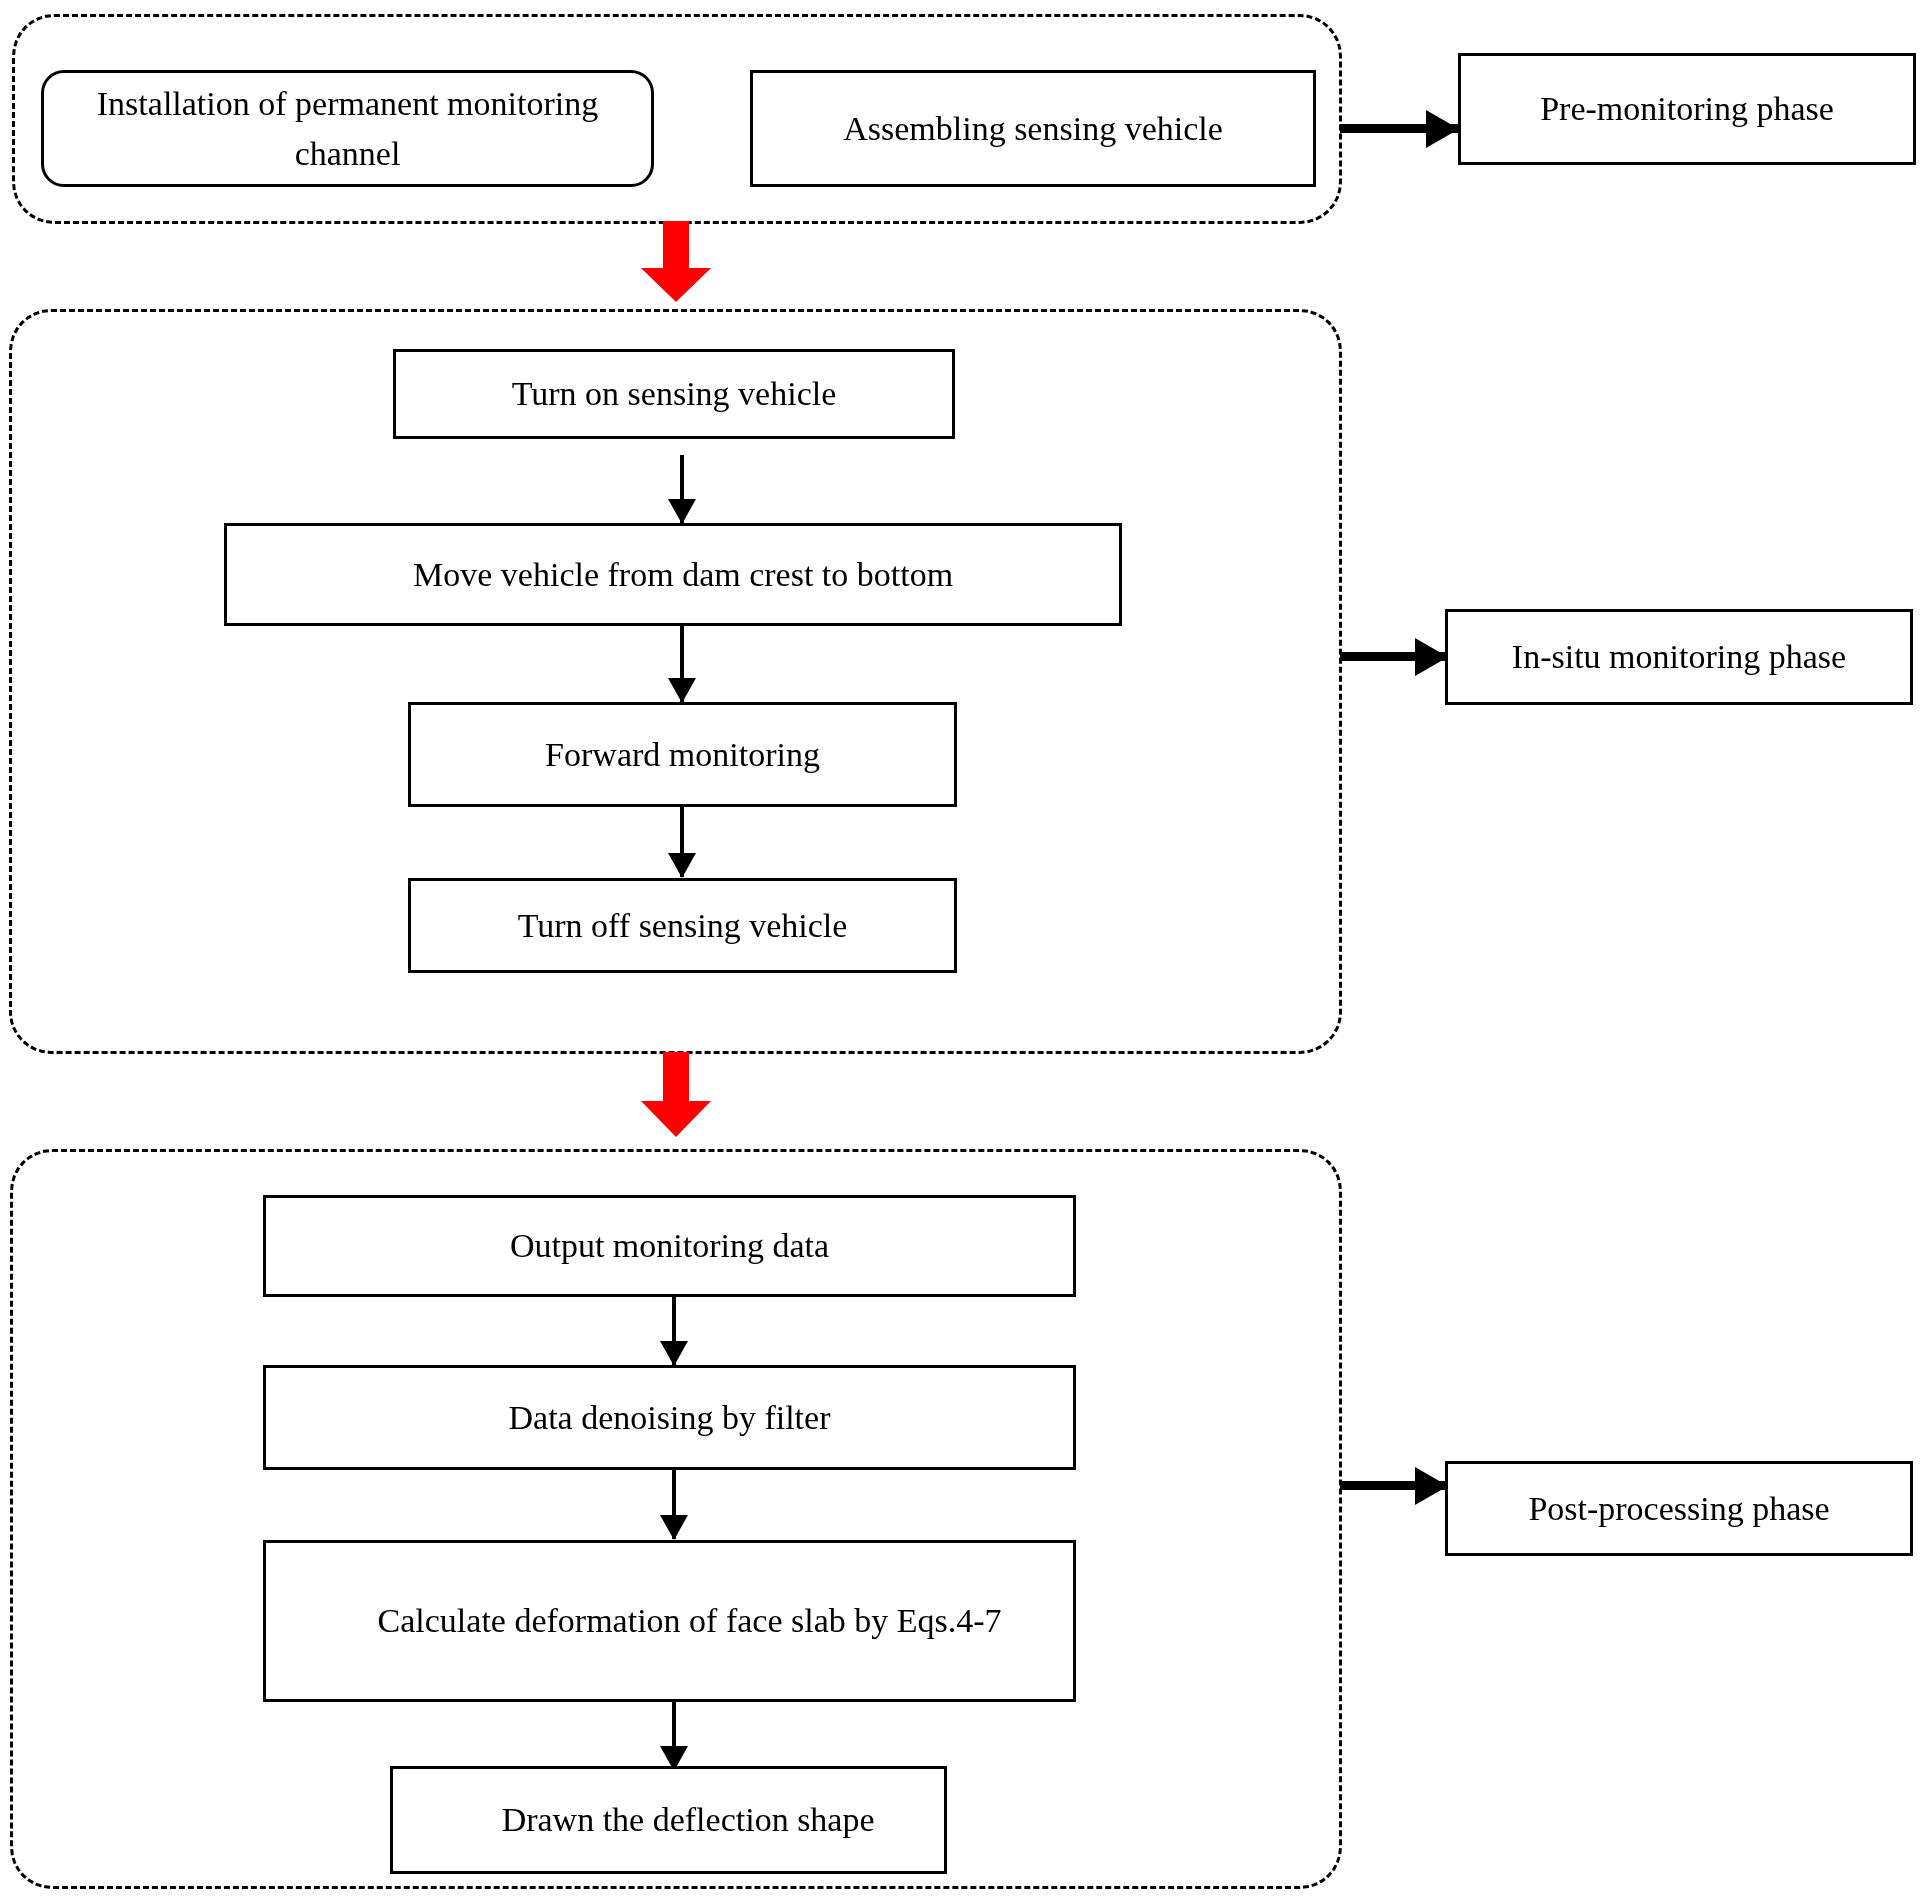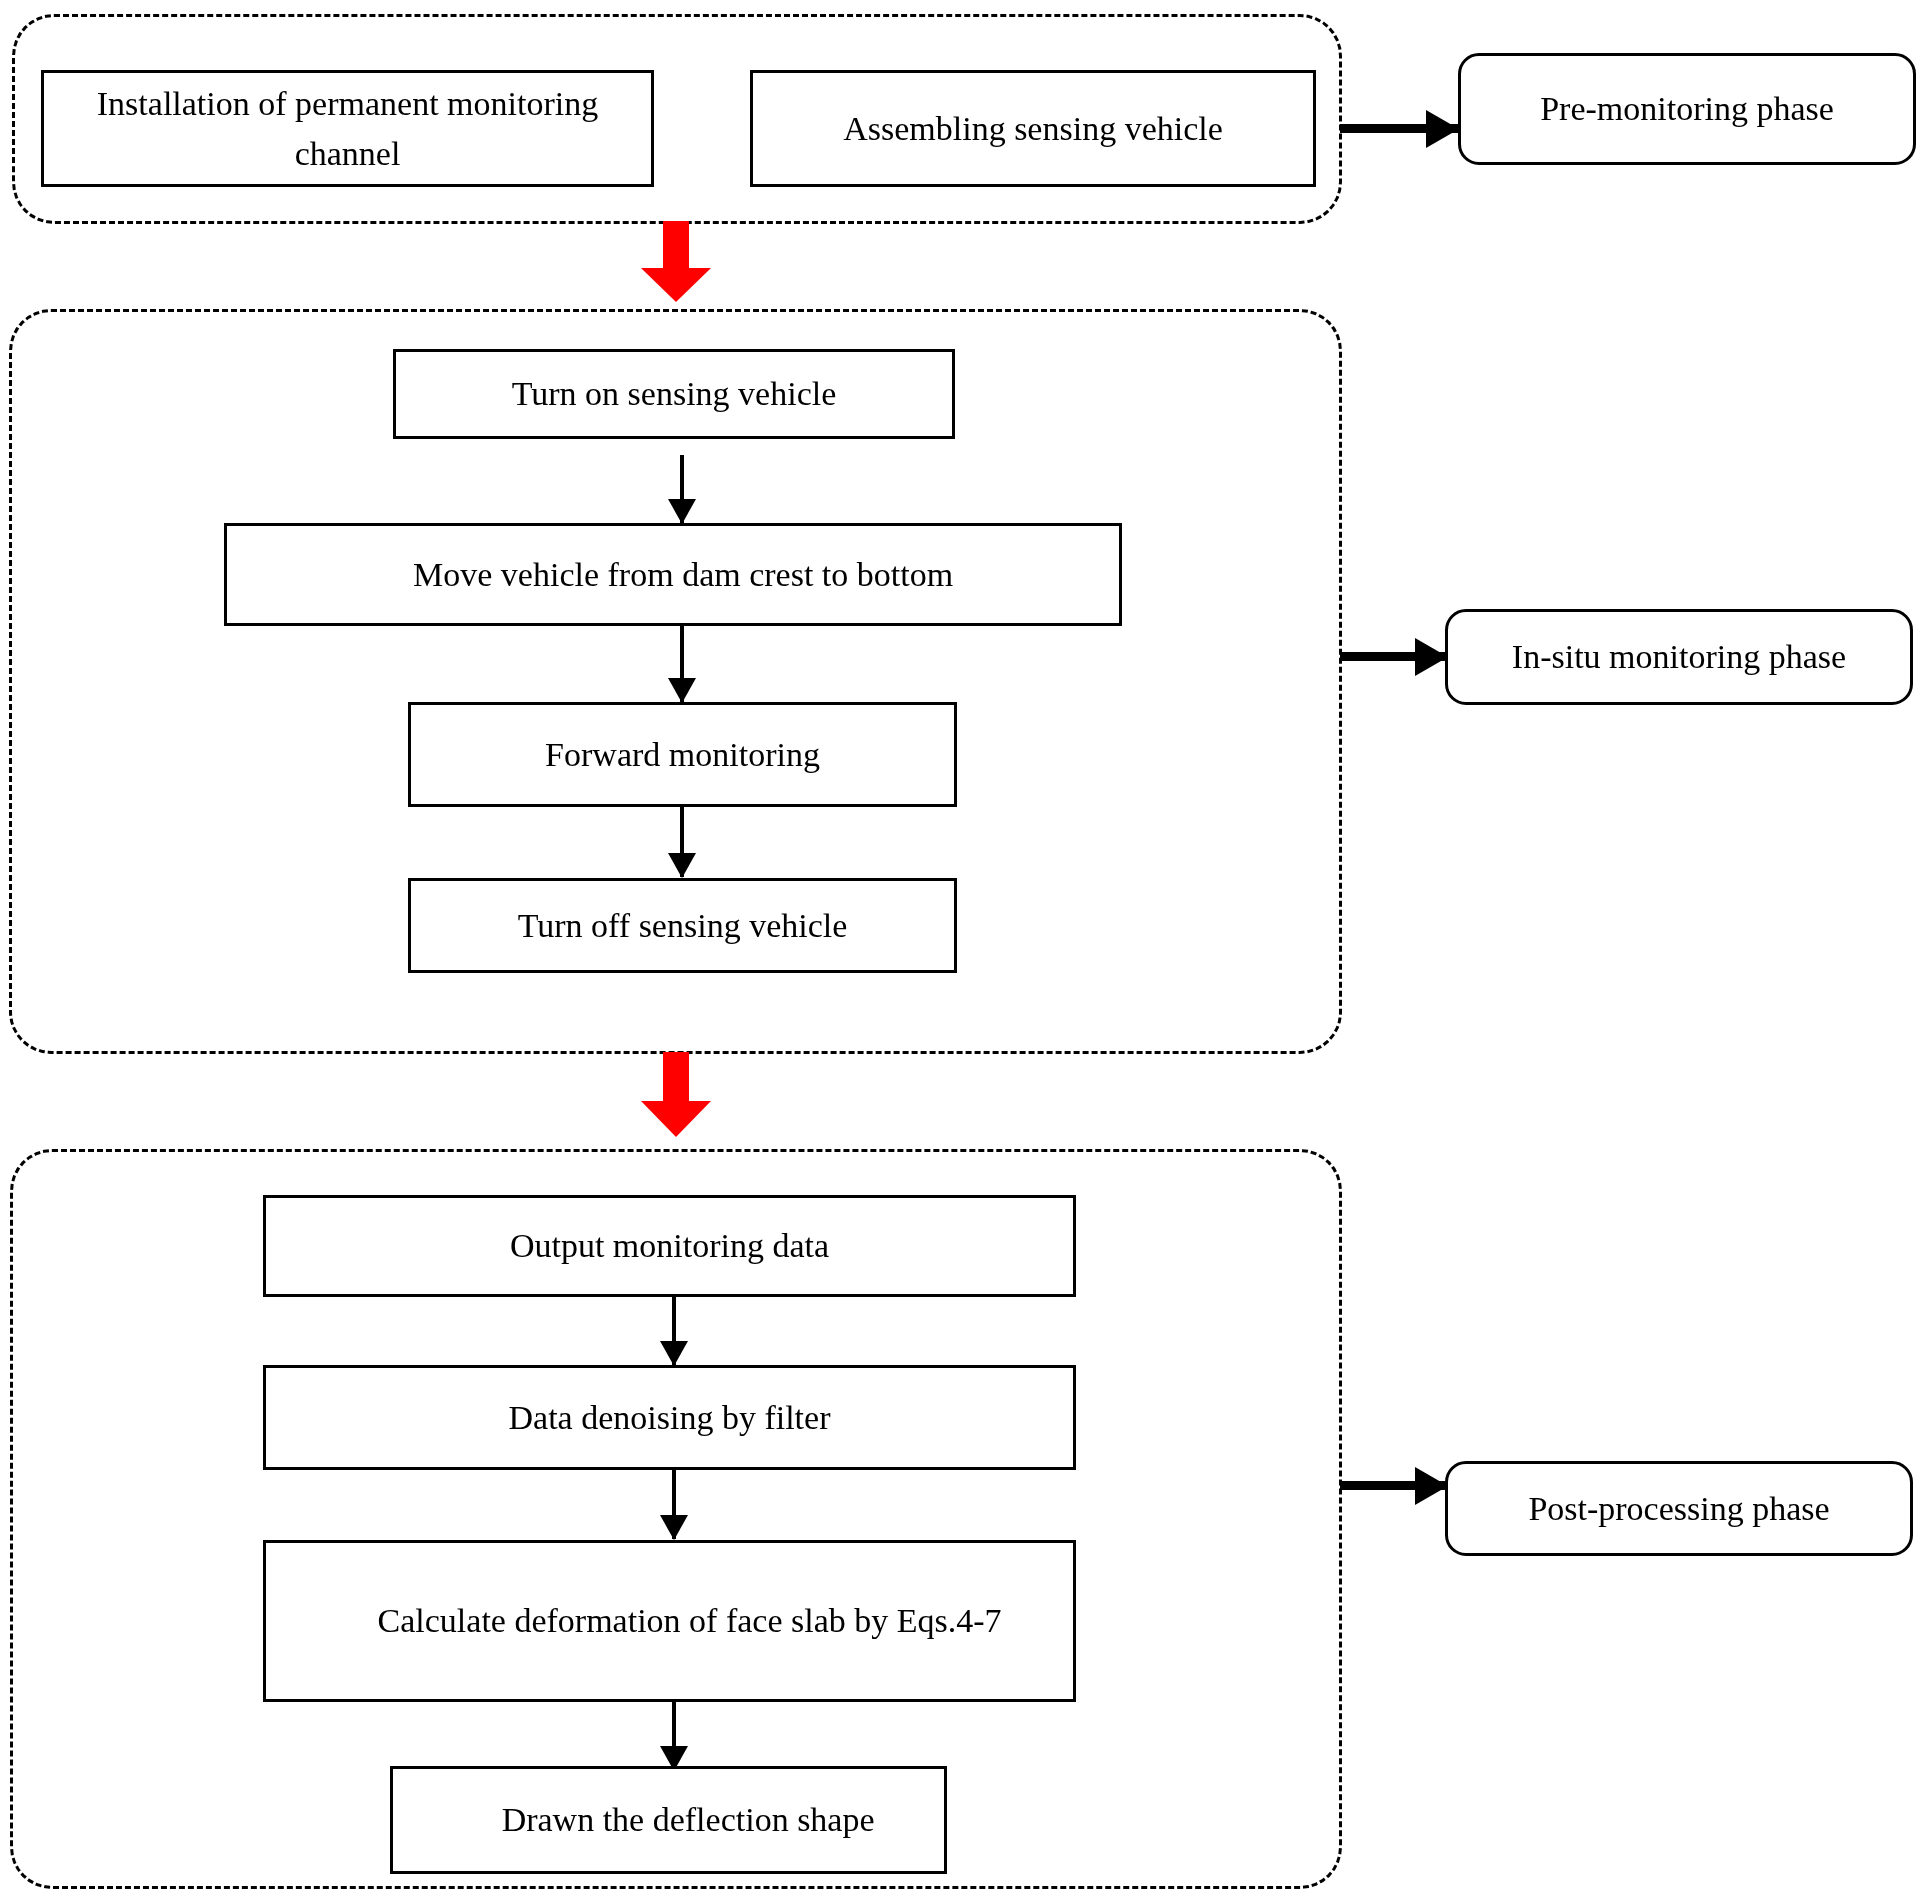--- a/index.html
+++ b/index.html
@@ -22,21 +22,21 @@
     border:3.9px solid #000;
     background:#ffffff;
     display:flex;
     align-items:center;
     justify-content:center;
     text-align:center;
     line-height:1.45;
     font-size:34px;
     padding:3.3px 7.8px;
   }
-  .node.phase-label{font-size:34px;border-radius:21px;}
+  .node.phase-label{font-size:34px;}
 
   
   .v-conn{position:absolute;}
   .v-conn .shaft{
     position:absolute;left:50%;top:0;
     width:3.9px;margin-left:-1.9px;height:100%;
     background:#000;
   }
   .v-conn .head{
     position:absolute;left:50%;bottom:-1.1px;
@@ -75,21 +75,21 @@
     width:0;height:0;
     border-left:35px solid transparent;
     border-right:35px solid transparent;
   }
 </style>
 </head>
 <body>
 
 <div class="phase-group" style="left:12.2px;top:14px;width:1330px;height:210px;"></div>
 
-<div class="node" style="left:41px;top:70px;width:613px;height:117px;">Installation of  permanent monitoring channel</div>
+<div class="node" style="left:41px;top:70px;width:613px;height:117px;border-radius:23px;">Installation of  permanent monitoring channel</div>
 
 <div class="node" style="left:750px;top:70px;width:566px;height:117px;">Assembling sensing vehicle</div>
 
 <div class="h-conn" style="left:1340px;top:95px;width:118px;height:67px;">
   <span class="shaft"></span>
   <span class="head"></span>
 </div>
 
 <div class="node phase-label" style="left:1458px;top:53px;width:458px;height:112px;">Pre-monitoring phase</div>
 

